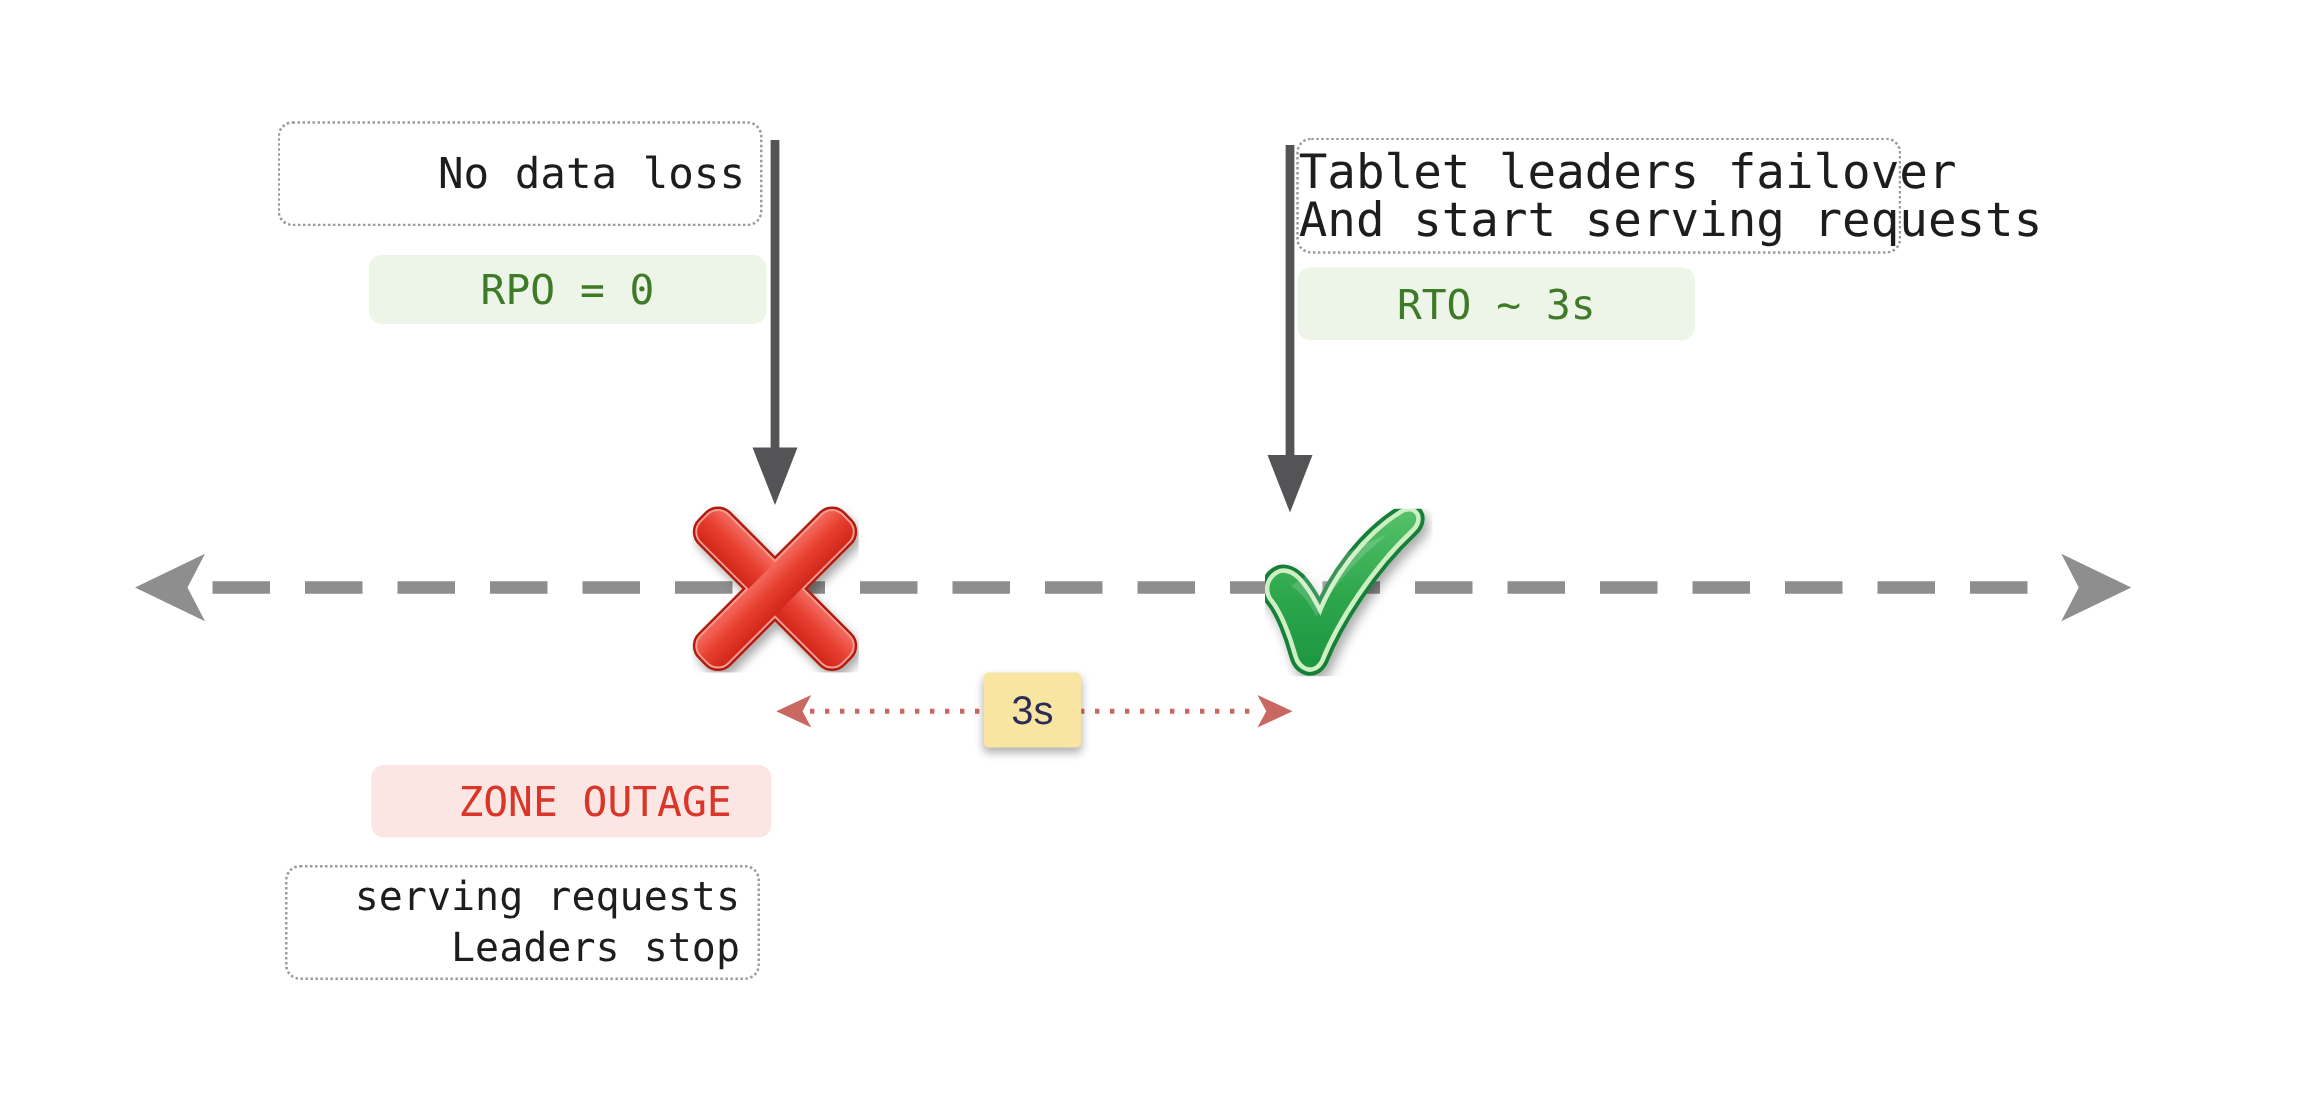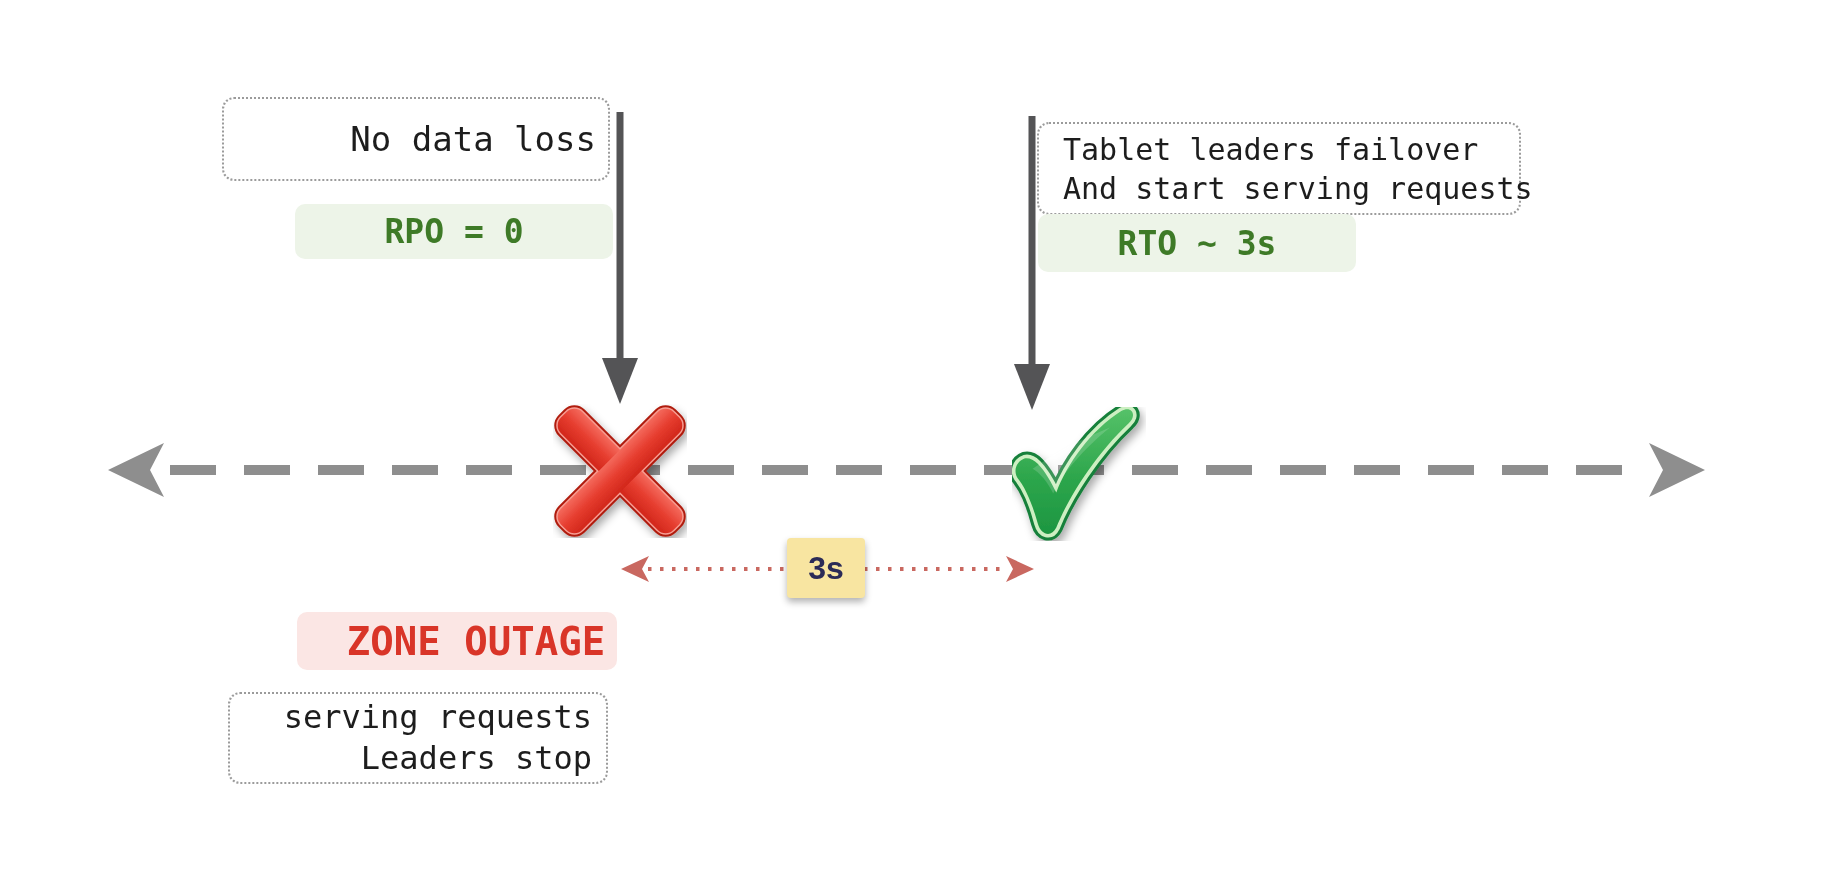--- a/index.html
+++ b/index.html
@@ -10,29 +10,29 @@
   .layer{position:absolute;left:0;top:0;z-index:1;}
   .emoji{position:absolute;z-index:3;}
   .note{
     position:absolute;box-sizing:border-box;z-index:2;
     border:2px dotted var(--note-border,#9b9b9b);border-radius:12px;
     display:flex;flex-direction:column;justify-content:center;
     background:#ffffff;
   }
   .note span{display:block;white-space:pre;}
   .note-rpo{left:222px;top:97px;width:388px;height:84px;text-align:right;padding-right:12px;font-size:34px;line-height:40px;}
-  .note-rto{left:1037px;top:122px;width:484px;height:93px;text-align:left;padding-left:24px;font-size:30px;line-height:39px;}
+  .note-rto{left:1037px;top:110px;width:484px;height:93px;text-align:left;font-size:38px;line-height:39px;}
   .note-outage{left:228px;top:692px;width:380px;height:92px;text-align:right;padding-right:14px;font-size:32px;line-height:41px;}
   .badge{
     position:absolute;box-sizing:border-box;z-index:2;border-radius:10px;
-    display:flex;align-items:center;justify-content:center;font-weight:bold;white-space:pre;
+    display:flex;align-items:center;justify-content:center;font-weight:normal;white-space:pre;
   }
   .badge-rpo{left:295px;top:204px;width:318px;height:55px;background:var(--green-bg,#edf4e8);color:var(--green-text,#3e7a27);font-size:33px;}
   .badge-rto{left:1038px;top:214px;width:318px;height:58px;background:var(--green-bg,#edf4e8);color:var(--green-text,#3e7a27);font-size:33px;text-align:right;}
-  .badge-outage{left:297px;top:612px;width:320px;height:58px;background:var(--red-bg,#fbe6e4);color:var(--red-text,#d93528);font-size:39px;padding-left:38px;}
+  .badge-outage{left:297px;top:612px;width:320px;height:58px;background:var(--red-bg,#fbe6e4);color:var(--red-text,#d93528);font-size:33px;padding-left:38px;}
   .badge-duration{
     left:787px;top:538px;width:78px;height:60px;z-index:4;border-radius:4px;
     background:var(--yellow-bg,#f8e5a1);color:var(--navy-text,#2b2b57);
     font-family:"Liberation Sans","DejaVu Sans",sans-serif;font-size:32px;
     box-shadow:0 4px 7px rgba(0,0,0,0.30);
   }
 </style>
 </head>
 <body>
 

